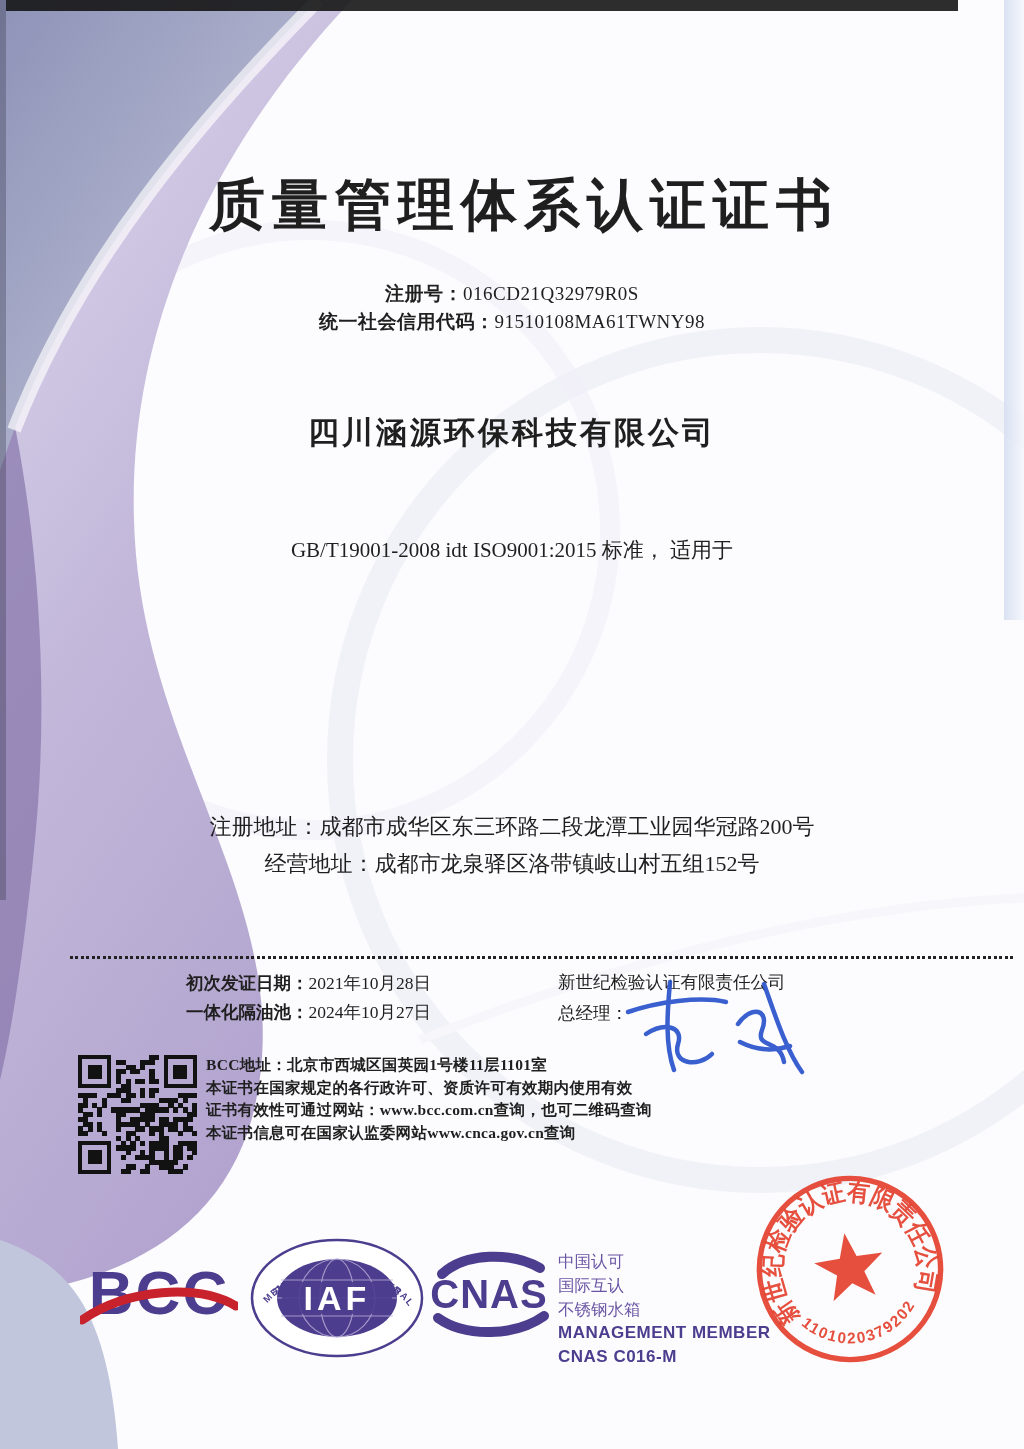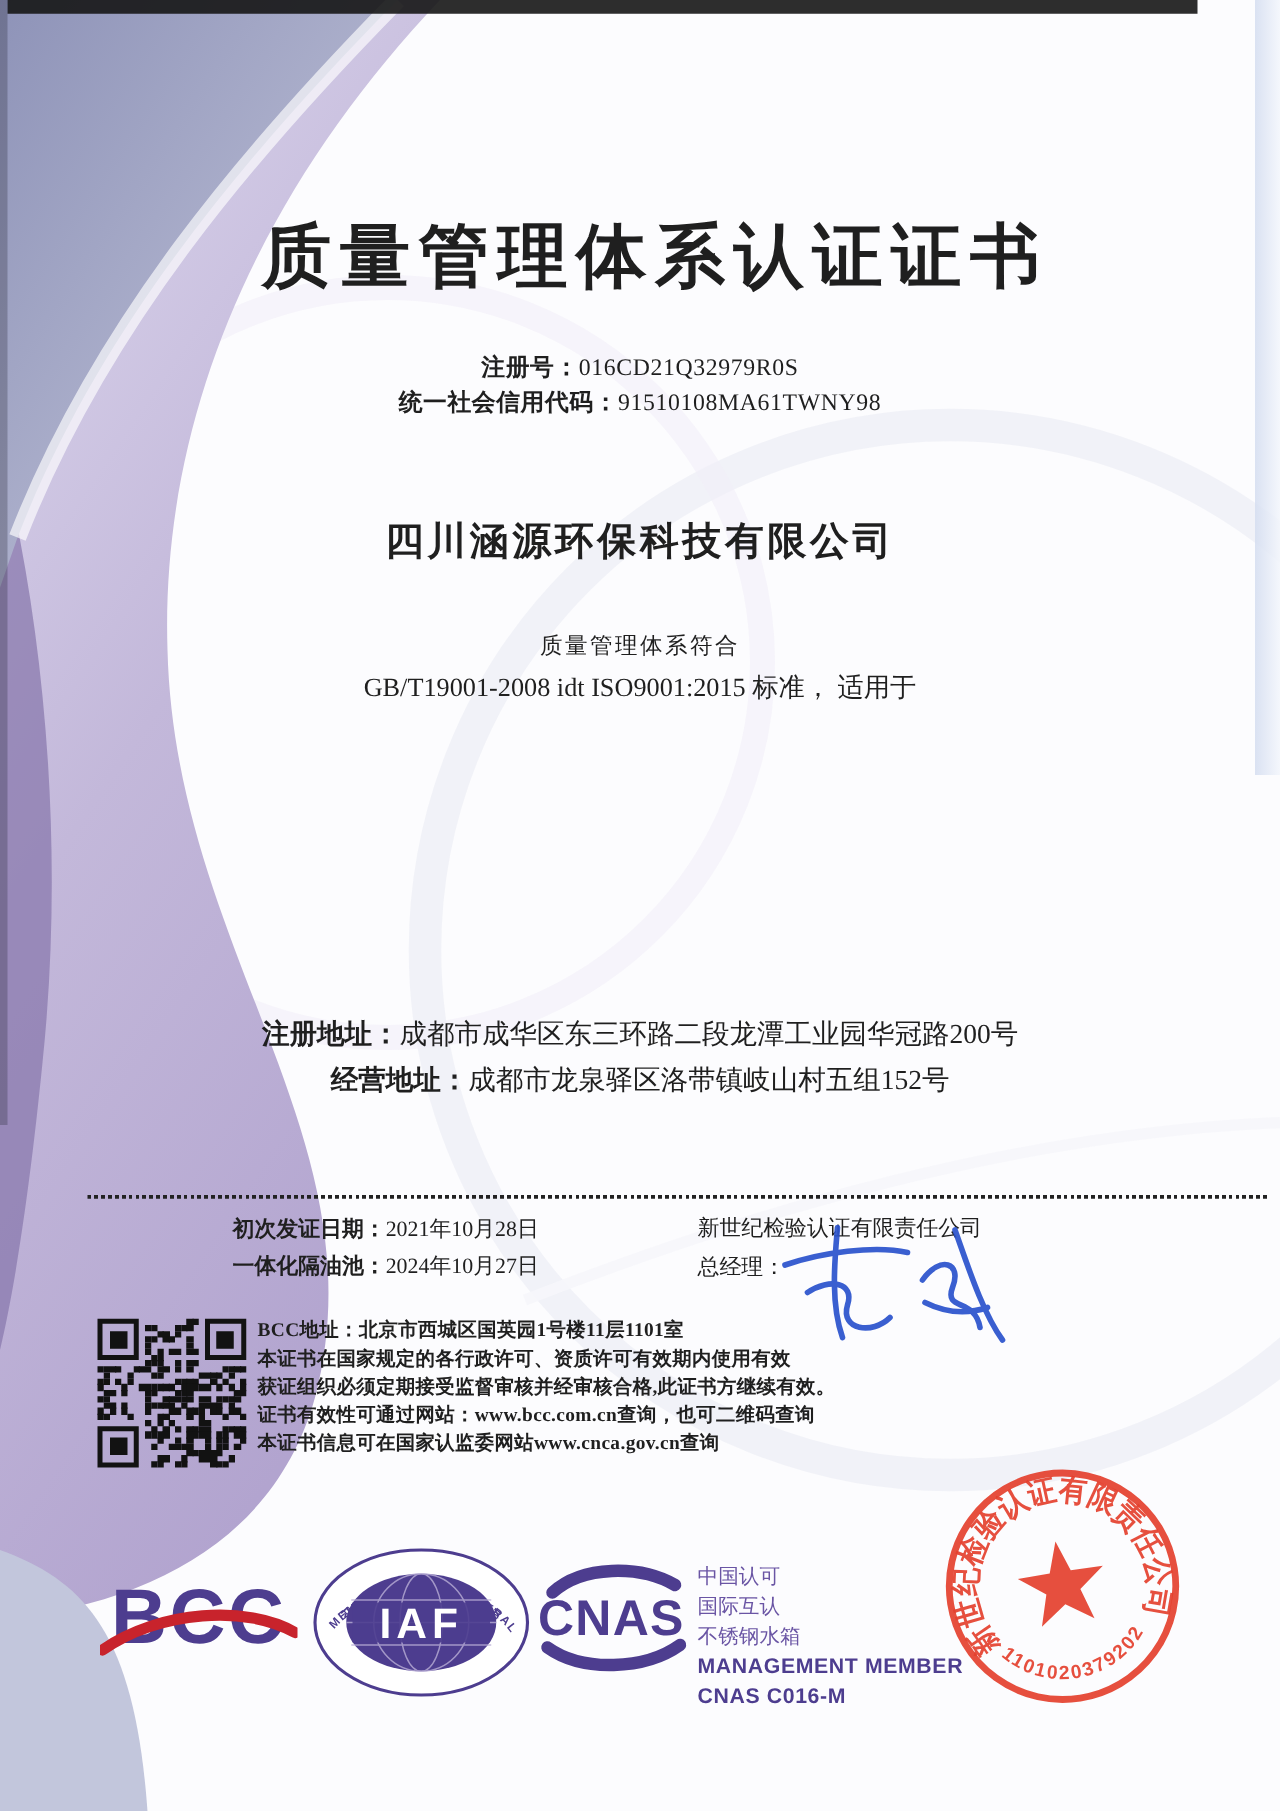--- a/index.html
+++ b/index.html
@@ -15,21 +15,21 @@
   .regline b{font-weight:700;}
   .reg1{top:281px;}
   .reg2{top:309px;}
   .hereby{top:346px;font-size:26px;letter-spacing:18px;font-weight:500;}
   .company{top:412px;font-size:31px;font-weight:700;letter-spacing:3px;}
   .conform{top:504px;font-size:18px;letter-spacing:2px;}
   .standard{top:536px;font-size:21px;}
   .scope{top:652px;font-size:23px;font-weight:700;line-height:42px;letter-spacing:1px;padding:0 120px;}
   .addr{font-size:22px;line-height:37px;}
   .addrblock{top:808px;}
-  .addr b{font-weight:700;}
+  .addr b{font-weight:400;}
   .dotted{top:956px;left:70px;width:944px;height:3px;
     background:repeating-linear-gradient(90deg,#222 0 3px,transparent 3px 5.5px);}
   .dates{top:969px;left:186px;font-size:17.5px;line-height:29px;}
   .dates b{font-weight:700;}
   .issuer{top:967px;left:558px;font-size:17.5px;line-height:31px;}
   .notes{top:1054px;left:206px;font-size:15.5px;line-height:22.6px;font-weight:600;letter-spacing:.3px;}
   .qr{left:78px;top:1055px;width:119px;height:119px;position:absolute;}
   .cnas-col{left:558px;top:1249px;position:absolute;color:#6a55a4;font-size:16.5px;line-height:24px;
     font-family:"Liberation Sans","DejaVu Sans",sans-serif;}
   .cnas-col .en{color:#4d3d8f;font-weight:700;font-size:17px;letter-spacing:.5px;}
@@ -76,21 +76,20 @@
   <div class="center regline reg1">
     <b>注册号：</b><span>016CD21Q32979R0S</span>
   </div>
   <div class="center regline reg2">
     <b>统一社会信用代码：</b><span>91510108MA61TWNY98</span>
   </div>
 
 
   <div class="center company">四川涵源环保科技有限公司</div>
 
-  <div class="center conform">质量管理体系符合</div>
 
   <div class="center standard">GB/T19001-2008 idt ISO9001:2015 标准，  适用于</div>
 
 
   <div class="center addrblock">
     <div class="addr">
       <b>注册地址：</b><span>成都市成华区东三环路二段龙潭工业园华冠路200号</span>
     </div>
     <div class="addr">
       <b>经营地址：</b><span>成都市龙泉驿区洛带镇岐山村五组152号</span>
@@ -335,21 +334,20 @@
       <div style="position:absolute;left:9.52px;top:9.52px;width:14.28px;height:14.28px;background:#121212"></div>
       <div style="position:absolute;left:85.67999999999999px;top:0px;width:33.32px;height:33.32px;border:4.76px solid #121212;box-sizing:border-box"></div>
       <div style="position:absolute;left:95.19999999999999px;top:9.52px;width:14.28px;height:14.28px;background:#121212"></div>
       <div style="position:absolute;left:0px;top:85.67999999999999px;width:33.32px;height:33.32px;border:4.76px solid #121212;box-sizing:border-box"></div>
       <div style="position:absolute;left:9.52px;top:95.19999999999999px;width:14.28px;height:14.28px;background:#121212"></div>
     </div>
 
   <div class="abs notes">
     <div>BCC地址：北京市西城区国英园1号楼11层1101室</div>
     <div>本证书在国家规定的各行政许可、资质许可有效期内使用有效</div>
-    <div>获证组织必须定期接受监督审核并经审核合格,此证书方继续有效。</div>
     <div>证书有效性可通过网站：www.bcc.com.cn查询，也可二维码查询</div>
     <div>本证书信息可在国家认监委网站www.cnca.gov.cn查询</div>
   </div>
 
   <svg class="abs" style="left:80px;top:1248px" width="158" height="92" viewBox="0 0 158 92">
     <text x="79" y="66" text-anchor="middle" font-size="62" font-weight="800" fill="#4d3d8f" letter-spacing="2">BCC</text>
     <path d="M2,72 C48,40 118,36 156,58" fill="none" stroke="#c8232c" stroke-width="9" stroke-linecap="round"></path>
   </svg>
 
   <svg class="abs" style="left:250px;top:1238px" width="174" height="120" viewBox="0 0 174 120">

